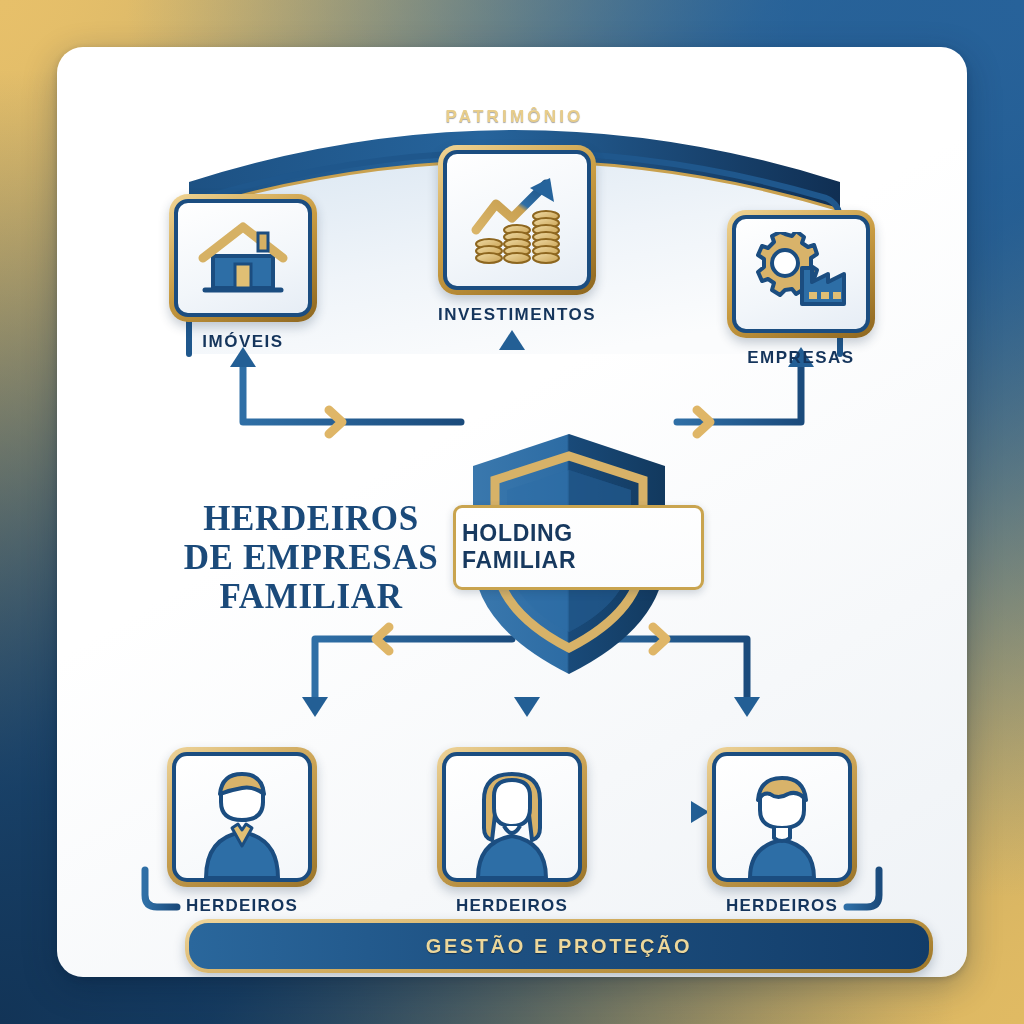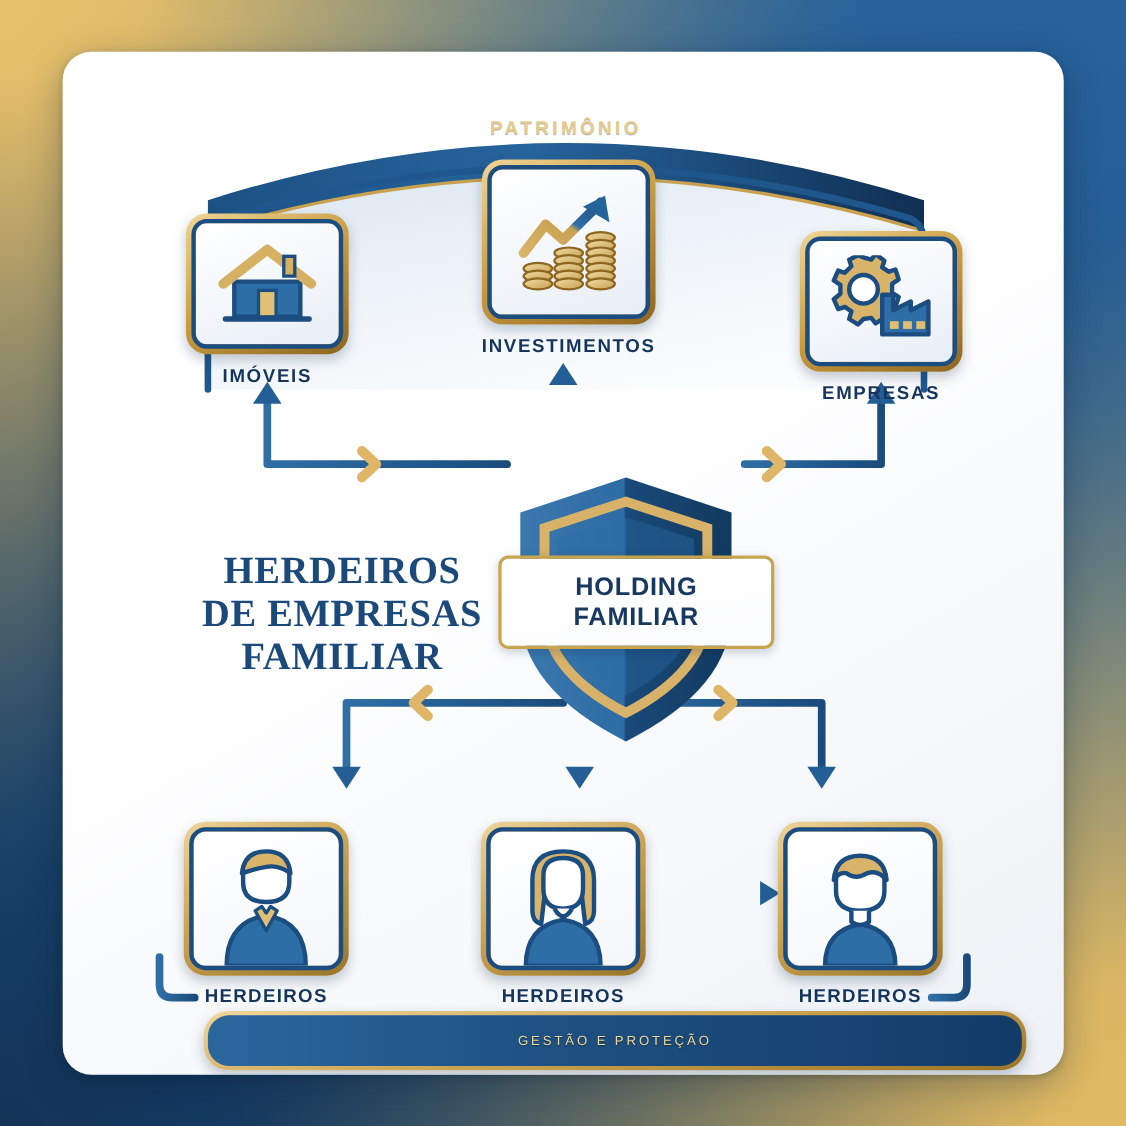--- a/index.html
+++ b/index.html
@@ -53,21 +53,21 @@
         font-size:17px;letter-spacing:1.5px;}
 
   
   .tcard.big .tbox{width:148px;height:140px;}
 
   
   .shield{position:absolute;left:410px;top:383px;width:205px;height:250px;z-index:5;}
   .shield-label{position:absolute;left:396px;top:458px;width:233px;
         background:linear-gradient(170deg,#ffffff 0%,#fbfcfd 100%);
         border:3px solid #c9a44f;border-radius:9px;
-        padding:12px 6px 13px;text-align:center;z-index:7;
+        padding:12px 6px 13px;z-index:7;
         box-shadow:0 3px 9px rgba(20,45,75,.20);}
   .shield-label span{display:block;color:#17395f;font-weight:700;font-size:23px;
         letter-spacing:.7px;line-height:27px;}
 
   
   .hcard{position:absolute;width:150px;top:700px;z-index:5;}
   .hbox{position:relative;width:140px;height:130px;margin:0 auto;border-radius:20px;padding:5px;
         background:linear-gradient(150deg,#eed49a 0%,#c9a152 46%,#9a7429 100%);
         box-shadow:0 5px 11px rgba(20,45,75,.24);}
   .hbox .inner{width:100%;height:100%;border-radius:15px;border:4px solid #1b4d80;
@@ -78,21 +78,21 @@
 
   
   .banner{position:absolute;left:128px;top:872px;width:740px;height:46px;
         border-radius:23px;padding:4px;z-index:5;
         background:linear-gradient(170deg,#f0d69c 0%,#c9a busy 0%,#c9a css 0%);
         background:linear-gradient(170deg,#f0d69c 0%,#c9a14f 52%,#9c7526 100%);
         box-shadow:0 5px 12px rgba(20,45,75,.26);}
   .banner .binner{width:100%;height:100%;border-radius:19px;
         background:linear-gradient(90deg,#2a679c 0%,#1d4f80 45%,#123c68 100%);
         display:flex;align-items:center;justify-content:center;box-sizing:border-box;}
-  .banner .btxt{color:#ecd79b;font-weight:400;font-size:12px;letter-spacing:2.6px;
+  .banner .btxt{color:#ecd79b;font-weight:700;font-size:20px;letter-spacing:2.6px;
         text-shadow:0 1px 1px rgba(0,0,0,.4);}
 
   svg{display:block;}
   .lines{position:absolute;inset:0;z-index:2;pointer-events:none;}
 </style>
 </head>
 <body>
 
 <div id="stage">
   <div class="bg"></div>

